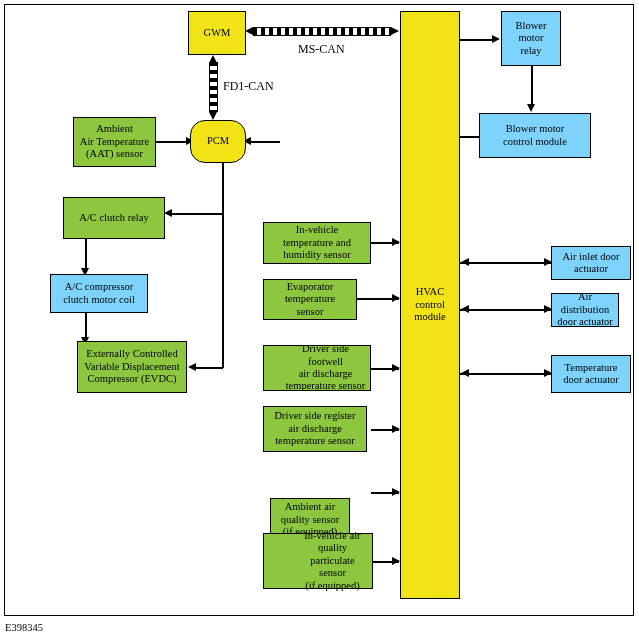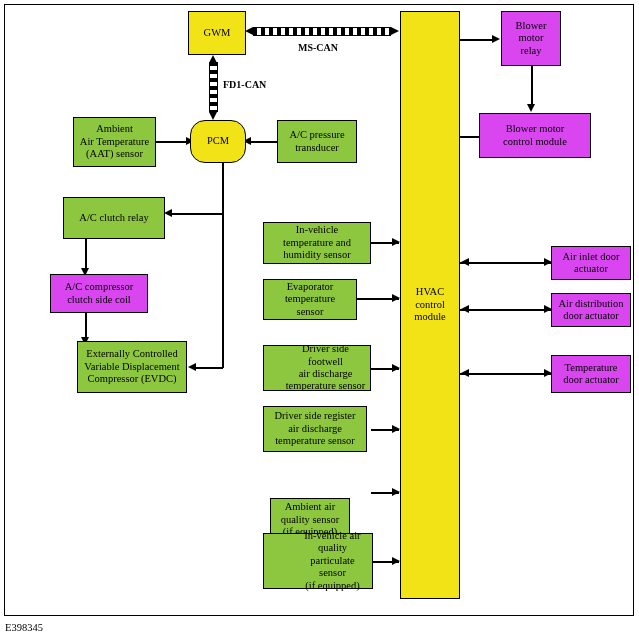--- a/index.html
+++ b/index.html
@@ -32,21 +32,21 @@
     align-items: center;
     justify-content: center;
     text-align: center;
     font-size: 10.5px;
     line-height: 1.18;
     padding: 2px 3px;
     color: #000000;
   }
   .green { background: #8dc63f; }
   .yellow { background: #f2e316; }
-  .blue { background: #d946ef; }
+  .blue { background: #7dd3fc; }
   .node span { display: block; width: 100%; white-space: pre-line; }
 
   .line {
     position: absolute;
     background: #000000;
   }
   .h { height: 1.6px; }
   .v { width: 1.6px; }
 
   .arrow {
@@ -71,24 +71,23 @@
   .busv {
     position: absolute;
     width: 9px;
     background: repeating-linear-gradient(to bottom, #000 0 4px, #fff 4px 8px);
     border-left: 1.5px solid #000;
     border-right: 1.5px solid #000;
     box-sizing: border-box;
   }
   .label {
     position: absolute;
-    font-size: 10px;
+    font-size: 12px;
     color: #000000;
     white-space: nowrap;
-    font-weight: bold;
   }
   .figid {
     position: absolute;
     left: 5px;
     top: 622px;
     font-size: 10.5px;
     font-family: "Liberation Serif", serif;
     color: #000000;
   }
 </style>
@@ -195,32 +194,28 @@
   <div class="node green" style="left:73px; top:117px; width:83px; height:50px;">
     <span>Ambient
 Air Temperature
 (AAT) sensor</span>
   </div>
 
   <div class="node yellow" style="left:190px; top:120px; width:56px; height:43px;border-radius:15px;">
     <span>PCM</span>
   </div>
 
-  <div class="node green" style="left:277px; top:120px; width:80px; height:43px;">
-    <span>A/C pressure
-transducer</span>
-  </div>
 
   <div class="node green" style="left:63px; top:197px; width:102px; height:42px;">
     <span>A/C clutch relay</span>
   </div>
 
   <div class="node blue" style="left:50px; top:274px; width:98px; height:39px;">
     <span>A/C compressor
-clutch side coil</span>
+clutch motor coil</span>
   </div>
 
   <div class="node green" style="left:263px; top:222px; width:108px; height:42px;">
     <span>In-vehicle
 temperature and
 humidity sensor</span>
   </div>
 
   <div class="node green" style="left:77px; top:341px; width:110px; height:52px;">
     <span>Externally Controlled
@@ -257,21 +252,21 @@
 quality particulate
 sensor
 (if equipped)</span>
   </div>
 
   <div class="node blue" style="left:551px; top:246px; width:80px; height:34px;">
     <span>Air inlet door
 actuator</span>
   </div>
 
-  <div class="node blue" style="left:551px; top:293px; width:80px; height:34px;">
+  <div class="node blue" style="left:551px; top:293px; width:68px; height:34px;">
     <span>Air distribution
 door actuator</span>
   </div>
 
   <div class="node blue" style="left:551px; top:355px; width:80px; height:38px;">
     <span>Temperature
 door actuator</span>
   </div>
 
   <div class="figid">E398345</div>

